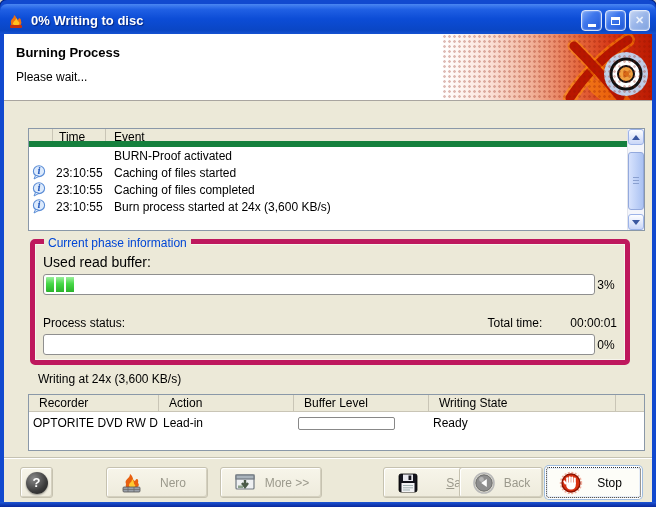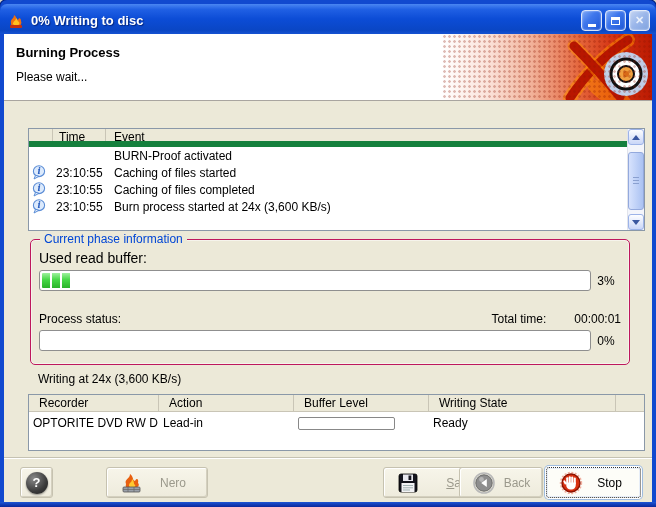--- a/index.html
+++ b/index.html
@@ -60,21 +60,21 @@
     display:flex;align-items:center;justify-content:center;cursor:pointer;}
   .sb-track{flex:1;position:relative;}
   .sb-thumb{position:absolute;left:0;right:0;top:7px;height:58px;cursor:grab;
     background:linear-gradient(90deg,#d7e2fd,#aac2f2);border:1px solid #93a9dd;border-radius:3px;}
   .sb-thumb::after{content:"";position:absolute;left:4px;right:4px;top:24px;height:8px;
     background:repeating-linear-gradient(180deg,#8aa0d0 0 1px,transparent 1px 3px);}
   .tri-up{width:0;height:0;border-left:4px solid transparent;border-right:4px solid transparent;border-bottom:5px solid #3a57a0;}
   .tri-down{width:0;height:0;border-left:4px solid transparent;border-right:4px solid transparent;border-top:5px solid #3a57a0;}
   
   .groupbox{position:absolute;left:26px;top:138px;width:600px;height:126px;
-    border:1px solid #be185d;border-radius:5px;box-shadow:inset 0 0 0 1px #ffffff80;}
+    border:5px solid #be185d;border-radius:5px;box-shadow:inset 0 0 0 1px #ffffff80;}
   .group-title{position:absolute;left:9px;top:-8px;background:#ece9d8;padding:0 4px;
     font-size:12px;color:#0046d5;}
   .gb-inner{padding:10px 8px 0 8px;}
   .gb-label{font-size:14px;margin-bottom:4px;}
   .bar-row{display:flex;align-items:center;}
   .pbar{flex:0 0 552px;height:21px;background:#fff;border:1px solid #8f8f8f;border-radius:3px;padding:2px;}
   .pfill{height:100%;border-radius:1px;
     background-image:repeating-linear-gradient(90deg,rgba(255,255,255,0) 0 8px,#ffffff 8px 10px),
       linear-gradient(180deg,#9df09d 0%,#46d846 45%,#2bb32b 100%);}
   .pfill.w3{width:29px;}
@@ -279,20 +279,31 @@
         <svg width="24" height="22" viewBox="0 0 24 22">
           <path d="M7 12 C5 7 11 7 11 2 C15 5 13 8 16 9 C18 5 20 8 19 11 C21 13 19 15 17 16 L8 16 C6 15 7 13 7 12 Z" fill="#e86010"></path>
           <path d="M10 14 C10 10 13 11 13 7 C16 10 14 11 16 13 C17 14 16 15 15 15 L11 15 Z" fill="#ffc830"></path>
           <rect x="4" y="15" width="17" height="5" rx="1" fill="#9aa0aa" stroke="#555" stroke-width="0.8"></rect>
           <path d="M4 17.5 h17 M9 15 v5 M15 15 v5" stroke="#666" stroke-width="0.7"></path>
         </svg>
       </span>
       <span class="lbl">Nero</span>
     </button>
 
+    <button class="xp-btn btn-more disabled">
+      <span class="btn-ico">
+        <svg width="24" height="22" viewBox="0 0 24 22">
+          <rect x="3" y="3" width="18" height="14" rx="1" fill="#eef0f2" stroke="#707880" stroke-width="1.2"></rect>
+          <rect x="3" y="3" width="18" height="4" fill="#aab4bc" stroke="#707880" stroke-width="1.2"></rect>
+          <path d="M12 8 v5 M9 11 l3 4 l3 -4" stroke="#4a5a48" stroke-width="2.4" fill="none"></path>
+          <rect x="5" y="13.5" width="5" height="2.5" fill="#8aa08a"></rect>
+        </svg>
+      </span>
+      <span class="lbl">More &gt;&gt;</span>
+    </button>
 
     <button class="xp-btn btn-save disabled">
       <span class="btn-ico">
         <svg width="24" height="22" viewBox="0 0 24 22">
           <rect x="3" y="2" width="18" height="18" rx="2" fill="#14141c" stroke="#000" stroke-width="0.8"></rect>
           <rect x="7" y="2.5" width="10" height="6.5" fill="#e8e8ee"></rect>
           <rect x="12.5" y="3.5" width="2.8" height="4.5" fill="#14141c"></rect>
           <rect x="5.5" y="11" width="13" height="9" fill="#f2f2f4"></rect>
           <path d="M7 13.5 h10 M7 15.8 h10 M7 18 h7" stroke="#9aa" stroke-width="0.9"></path>
         </svg>

